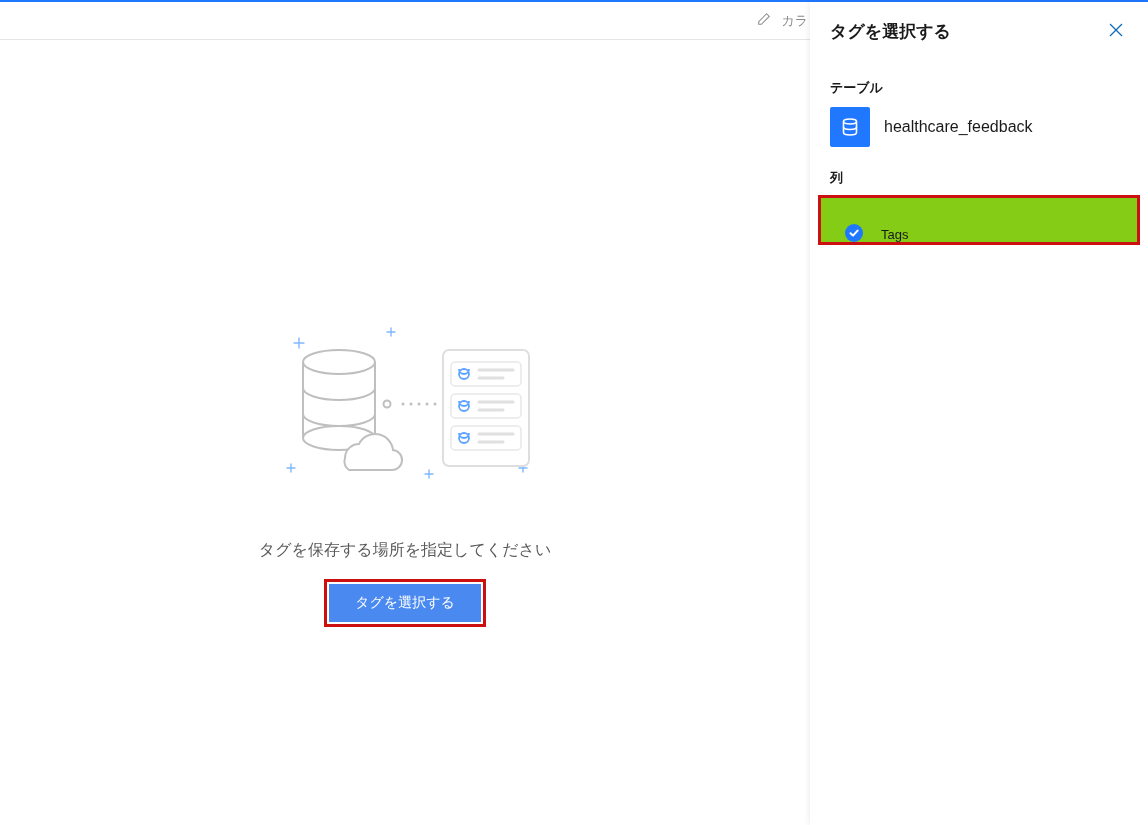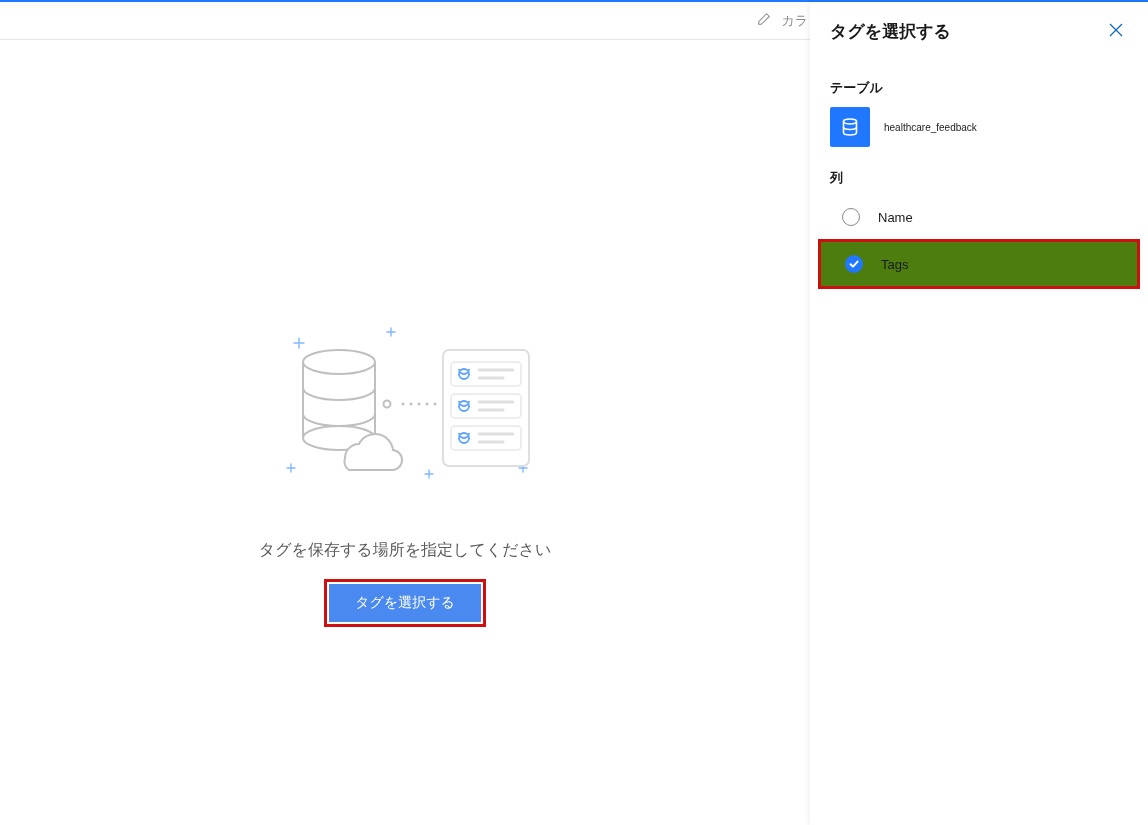--- a/index.html
+++ b/index.html
@@ -134,32 +134,33 @@
       height: 40px;
       background: #1f78ff;
       display: flex;
       align-items: center;
       justify-content: center;
       margin-right: 14px;
       border-radius: 2px;
     }
     .table-icon svg { width: 20px; height: 20px; }
     .table-name {
-      font-size: 10px;
+      font-size: 16px;
       color: #1a1a1a;
     }
     .column-row {
       display: flex;
       align-items: center;
       padding: 0 20px 0 32px;
       height: 44px;
       cursor: pointer;
     }
     .column-row.selected {
-      background: #4d7c0f;
+      background: #84cc16;
+      align-items: flex-end;
     }
     .column-row-highlight {
       border: 3px solid #cc0f0f;
       margin: 0 8px 0 8px;
     }
     .column-row-highlight .column-row {
       padding-left: 24px;
       height: 44px;
     }
     .radio {
@@ -289,24 +290,20 @@
           <ellipse cx="10" cy="4.5" rx="6.5" ry="2.5"></ellipse>
           <path d="M3.5 4.5 L3.5 15.5 A6.5 2.5 0 0 0 16.5 15.5 L16.5 4.5"></path>
           <path d="M3.5 10 A6.5 2.5 0 0 0 16.5 10"></path>
         </svg>
       </div>
       <div class="table-name">healthcare_feedback</div>
     </div>
 
     <div class="section-label" style="padding-top:20px;">列</div>
 
-    <div class="column-row">
-      <div class="radio"></div>
-      <div class="column-name">Name</div>
-    </div>
 
     <div class="column-row-highlight">
       <div class="column-row selected">
         <div class="radio checked">
           <svg viewBox="0 0 12 12" fill="none" stroke="#ffffff" stroke-width="2" stroke-linecap="round" stroke-linejoin="round">
             <polyline points="2.5,6.2 5,8.6 9.6,3.6"></polyline>
           </svg>
         </div>
         <div class="column-name">Tags</div>
       </div>

